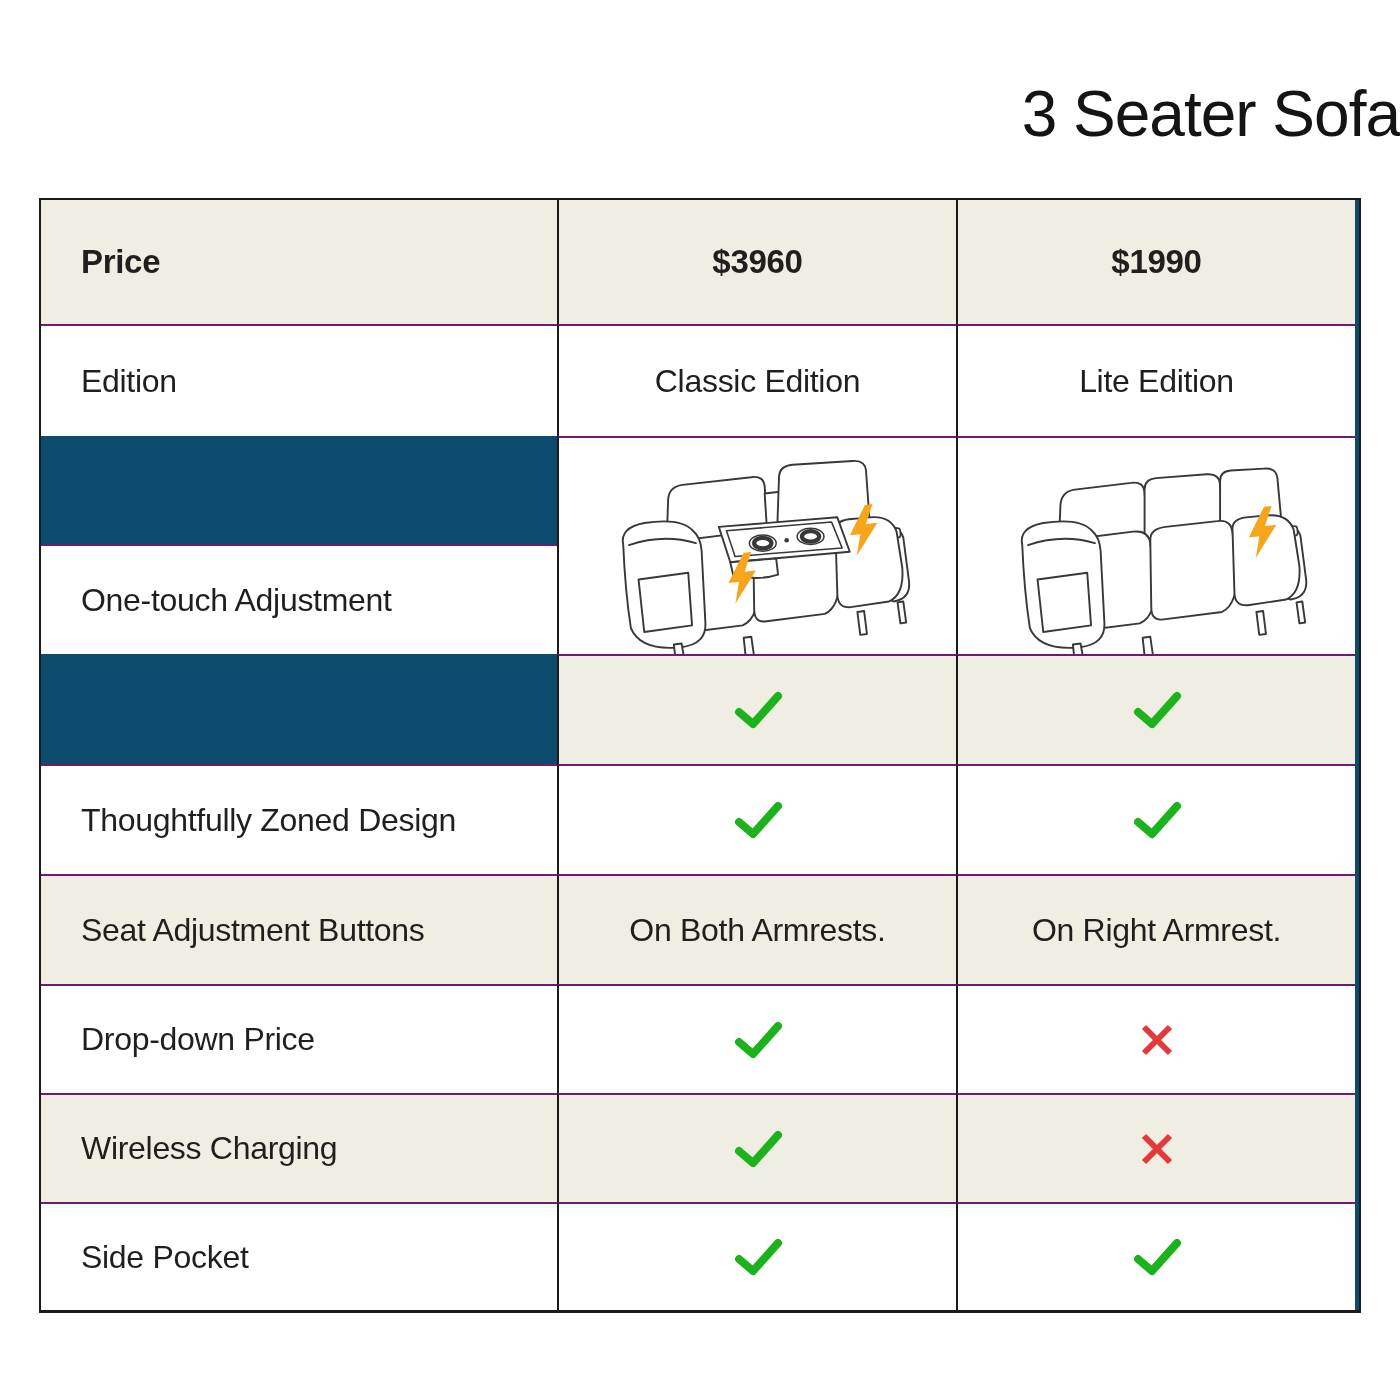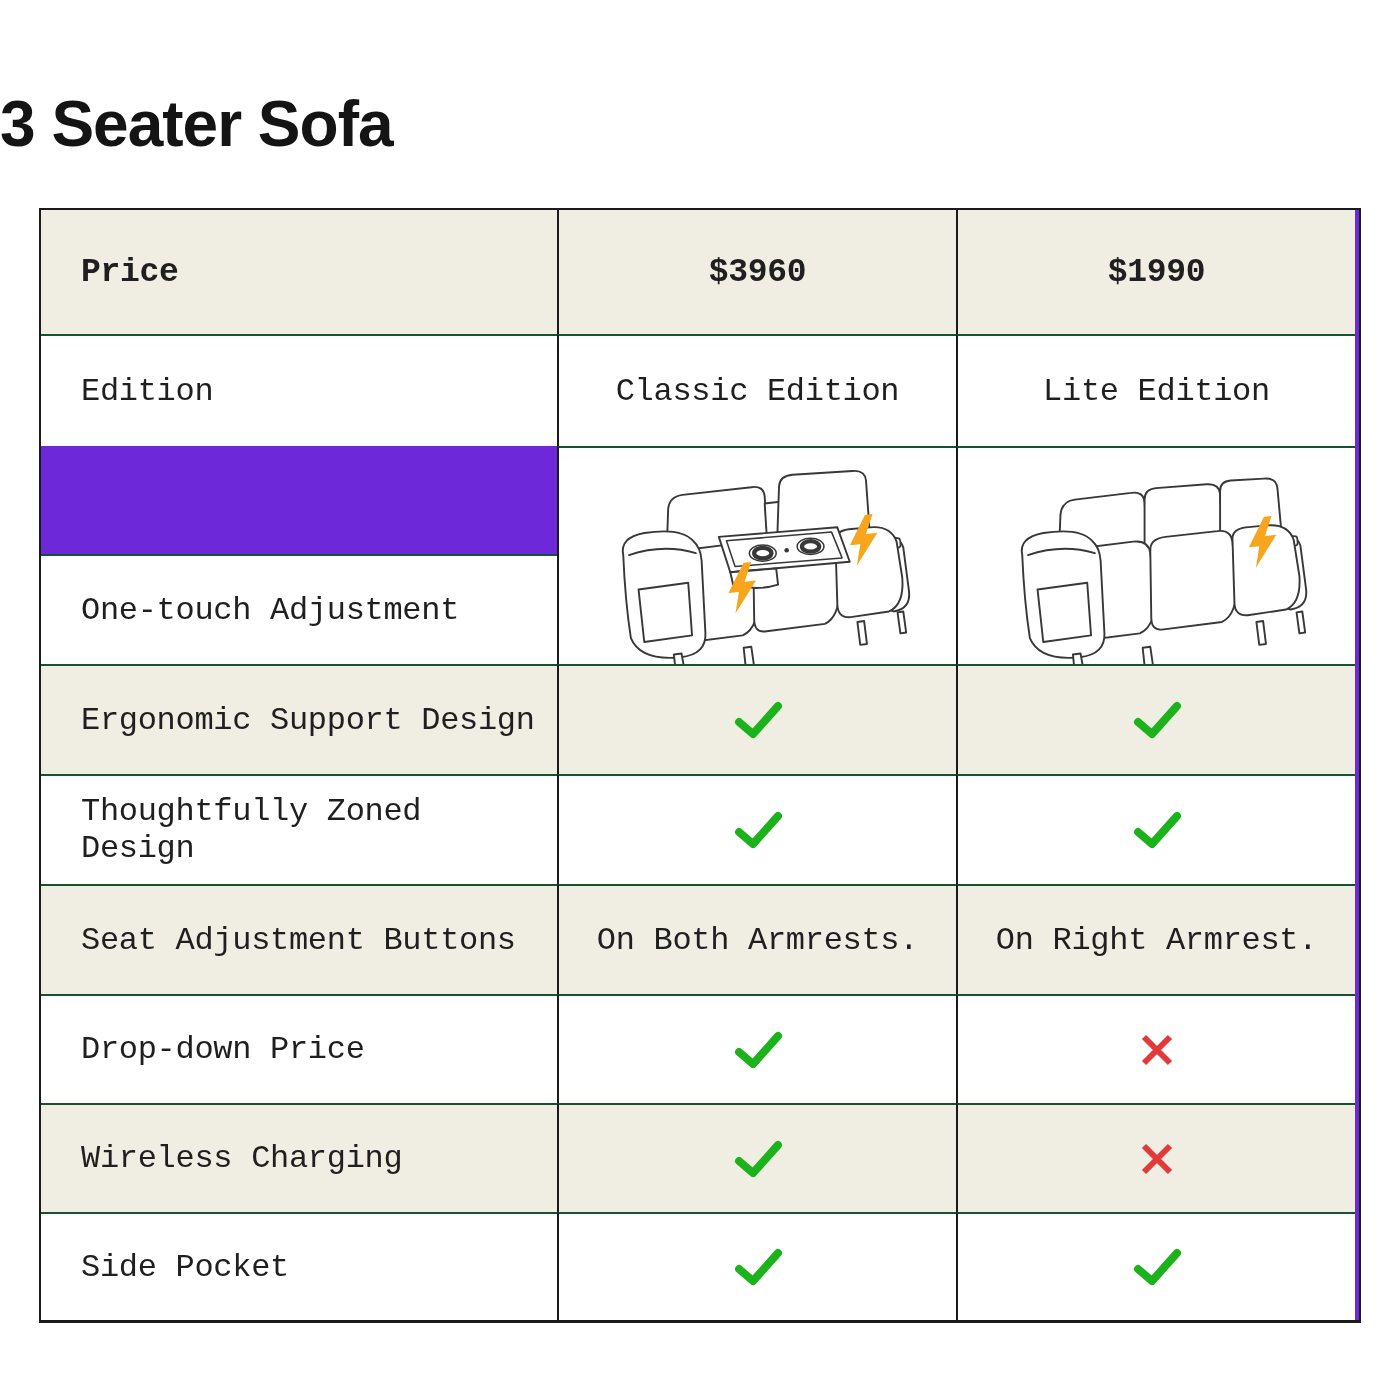--- a/index.html
+++ b/index.html
@@ -2,38 +2,38 @@
 <html><head>
 <meta charset="utf-8">
 <style>
   html,body{margin:0;padding:0;background:#ffffff;}
   .page{
     width:1400px;height:1400px;background:#ffffff;position:relative;
     font-family:"Liberation Sans","DejaVu Sans",sans-serif;color:#1f1f1f;
     box-sizing:border-box;padding-top:78px;
   }
   .title{
-    margin:14px 0 52px 0;text-align:left;font-size:64px;line-height:1;
-    font-weight:700;letter-spacing:-1px;color:#141414;
+    margin:4px 0 52px 0;text-align:right;font-size:64px;line-height:1;
+    font-weight:400;letter-spacing:-1px;color:#141414;
   }
   .table{
     width:1318px;margin:10px auto;display:grid;
     grid-template-columns:516px 399px 399px;
     grid-template-rows:124px 112px 108px 110px 110px 110px 110px 109px 109px 108px;
-    border:2px solid #1b1b1b;border-bottom-width:3px;background:#6d28d9;font-family:Liberation Mono, monospace;
+    border:2px solid #1b1b1b;border-bottom-width:3px;background:#0c4a6e;
   }
   .cell{
     display:flex;align-items:center;justify-content:center;
     font-size:32px;letter-spacing:-0.3px;box-sizing:border-box;background:#ffffff;
     overflow:hidden;
   }
   .cell.label{justify-content:flex-start;padding-left:40px;padding-right:16px;text-align:left;}
   .cell.tint{background:#F0EDE3;}
   .cell.bold{font-weight:700;font-size:33px;}
-  .bt{border-top:2px solid #14532d;}
+  .bt{border-top:2px solid #701a75;}
   .bl{border-left:2px solid #1b1b1b;}
   .sofa-cell svg{display:block;}
 </style>
 </head>
 <body>
 
 <div class="page">
   <h1 class="title">3 Seater Sofa</h1>
 
   <div class="table">
@@ -113,21 +113,20 @@
     <path d="M103 216 L111 215 L116 243 L106 244 Z"></path>
     <path d="M176 209 L184 208 L188 236 L179 237 Z"></path>
     <path d="M295 182 L302 181 L305 205 L298 206 Z"></path>
     <path d="M337 172 L343 171 L346 193 L340 194 Z"></path>
 
     <path transform="translate(284,74) rotate(-6)" fill="#F6A51C" stroke="none" d="M19 0 L0 30 L11 30 L5 52 L30 20 L18 20 L27 0 Z"></path>
   </svg>
 </div>
     <div class="cell label bt" style="grid-area:4/1">One-touch Adjustment</div>
 
-    <div class="cell label tint bt" style="grid-area:5/1">Ergonomic Support Design</div>
     <div class="cell tint bt bl" style="grid-area:5/2">
   <svg width="50" height="42" viewBox="0 0 50 42">
     <path d="M6 23 L20 35 L45 7" fill="none" stroke="#1CB21C" stroke-width="8" stroke-linecap="round" stroke-linejoin="round"></path>
   </svg>
 </div>
     <div class="cell tint bt bl" style="grid-area:5/3">
   <svg width="50" height="42" viewBox="0 0 50 42">
     <path d="M6 23 L20 35 L45 7" fill="none" stroke="#1CB21C" stroke-width="8" stroke-linecap="round" stroke-linejoin="round"></path>
   </svg>
 </div>

